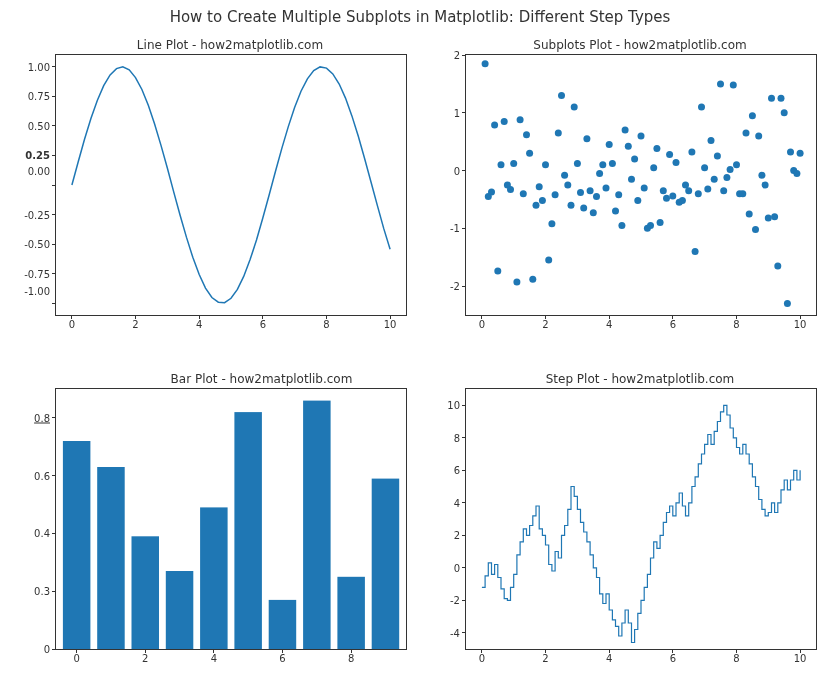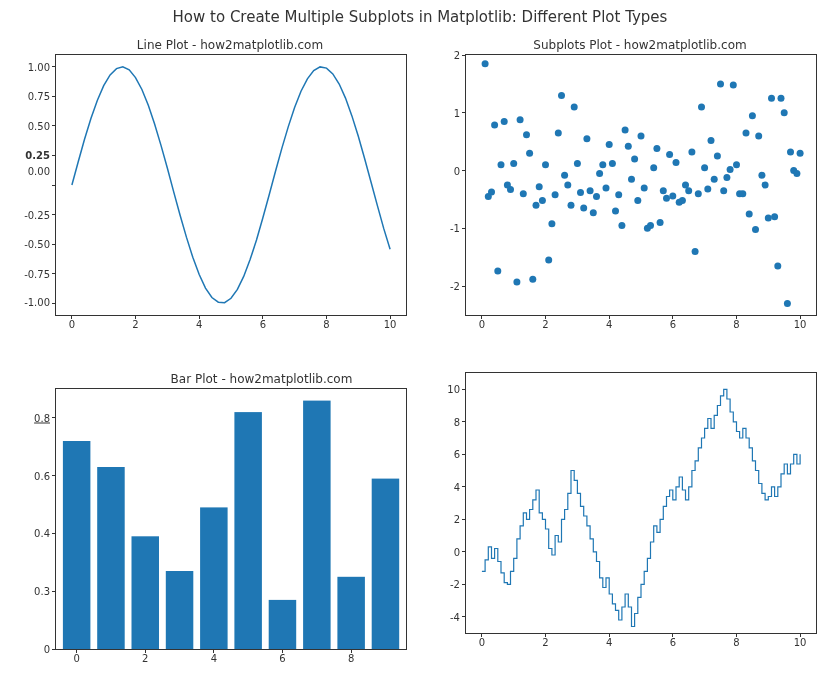--- a/index.html
+++ b/index.html
@@ -61,30 +61,30 @@
     width: 1px;
     height: 4px;
     background: #333;
     bottom: -4px;
   }
   svg { display: block; }
 </style>
 </head>
 <body>
 
-<div class="suptitle">How to Create Multiple Subplots in Matplotlib: Different Plot Types</div>
+<div class="suptitle">How to Create Multiple Subplots in Matplotlib: Different Step Types</div>
 
 <div class="subplot" style="left:55px; top:38px; width:350px;">
   <div class="subplot-title">Line Plot - how2matplotlib.com</div>
   <div class="axes" style="width:350px; height:260px;">
     <svg id="svg-line" width="350" height="260">
         <path d="M15.9 130.0 L22.3 106.5 L28.6 84.0 L35.0 63.2 L41.4 45.3 L47.7 30.6 L54.1 19.9 L60.5 13.6 L66.8 11.8 L73.2 14.9 L79.5 22.6 L85.9 34.5 L92.3 50.2 L98.6 69.0 L105.0 90.4 L111.4 113.3 L117.7 136.9 L124.1 160.3 L130.5 182.4 L136.8 202.3 L143.2 219.5 L149.5 233.1 L155.9 242.5 L162.3 247.2 L168.6 247.7 L175.0 243.3 L181.4 234.4 L187.7 221.4 L194.1 204.6 L200.5 185.0 L206.8 163.0 L213.2 139.8 L219.5 116.2 L225.9 93.1 L232.3 71.6 L238.6 52.4 L245.0 36.2 L251.4 23.8 L257.7 15.6 L264.1 11.9 L270.5 13.1 L276.8 18.9 L283.2 29.0 L289.5 43.1 L295.9 60.9 L302.3 81.3 L308.6 103.5 L315.0 127.0 L321.4 150.6 L327.7 173.4 L334.1 194.3 " stroke="#1f77b4" fill="none" stroke-width="1.5"></path>
       </svg>
     <div id="yticks-0" style="position:absolute; left:0; top:0; width:0; height:100%;">
-        <div class="tick-label-y" style="top: 247px; left: -46px; text-align: right;">-1.00</div>
+        <div class="tick-label-y" style="top: 236px; left: -46px; text-align: right;">-1.00</div>
         <div class="tick-mark-y" style="top: 247.682px;"></div>
         <div class="tick-label-y" style="top: 218.636px; left: -46px;">-0.75</div>
         <div class="tick-mark-y" style="top: 218.136px;"></div>
         <div class="tick-label-y" style="top: 189.091px; left: -46px;">-0.50</div>
         <div class="tick-mark-y" style="top: 188.591px;"></div>
         <div class="tick-label-y" style="top: 159.545px; left: -46px;">-0.25</div>
         <div class="tick-mark-y" style="top: 159.045px;"></div>
         <div class="tick-label-y" style="top: 116px; left: -46px;">0.00</div>
         <div class="tick-mark-y" style="top: 129.5px;"></div>
         <div class="tick-label-y" style="top: 100.455px; left: -46px; font-weight: bold;">0.25</div>
@@ -283,20 +283,21 @@
       </div>
   <div class="tick-mark-x" style="left: 20.0882px;"></div>
       <div class="tick-mark-x" style="left: 88.7157px;"></div>
       <div class="tick-mark-x" style="left: 157.343px;"></div>
       <div class="tick-mark-x" style="left: 225.971px;"></div>
       <div class="tick-mark-x" style="left: 294.598px;"></div>
     </div>
 </div>
 
 <div class="subplot" style="left:465px; top:372px; width:350px;">
+  <div class="subplot-title">Step Plot - how2matplotlib.com</div>
   <div class="axes" style="width:350px; height:260px;">
     <svg id="svg-step" width="350" height="260">
         <path d="M15.9 198.3 L19.1 198.3 L19.1 186.9 L22.3 186.9 L22.3 173.9 L25.5 173.9 L25.5 185.3 L28.6 185.3 L28.6 175.5 L31.8 175.5 L31.8 188.5 L35.0 188.5 L35.0 199.9 L38.2 199.9 L38.2 209.6 L41.4 209.6 L41.4 211.3 L44.5 211.3 L44.5 198.3 L47.7 198.3 L47.7 185.3 L50.9 185.3 L50.9 165.8 L54.1 165.8 L54.1 152.8 L57.3 152.8 L57.3 139.8 L60.5 139.8 L60.5 146.3 L63.6 146.3 L63.6 136.5 L66.8 136.5 L66.8 126.8 L70.0 126.8 L70.0 117.0 L73.2 117.0 L73.2 139.8 L76.4 139.8 L76.4 146.3 L79.5 146.3 L79.5 156.0 L82.7 156.0 L82.7 175.5 L85.9 175.5 L85.9 182.0 L89.1 182.0 L89.1 162.5 L92.3 162.5 L92.3 169.0 L95.5 169.0 L95.5 146.3 L98.6 146.3 L98.6 136.5 L101.8 136.5 L101.8 120.3 L105.0 120.3 L105.0 97.5 L108.2 97.5 L108.2 107.3 L111.4 107.3 L111.4 120.3 L114.5 120.3 L114.5 133.3 L117.7 133.3 L117.7 143.0 L120.9 143.0 L120.9 152.8 L124.1 152.8 L124.1 165.8 L127.3 165.8 L127.3 178.8 L130.5 178.8 L130.5 188.5 L133.6 188.5 L133.6 204.8 L136.8 204.8 L136.8 214.5 L140.0 214.5 L140.0 204.8 L143.2 204.8 L143.2 221.0 L146.4 221.0 L146.4 230.8 L149.5 230.8 L149.5 237.3 L152.7 237.3 L152.7 247.0 L155.9 247.0 L155.9 234.0 L159.1 234.0 L159.1 221.0 L162.3 221.0 L162.3 234.0 L165.5 234.0 L165.5 253.5 L168.6 253.5 L168.6 240.5 L171.8 240.5 L171.8 224.3 L175.0 224.3 L175.0 211.3 L178.2 211.3 L178.2 198.3 L181.4 198.3 L181.4 185.3 L184.5 185.3 L184.5 169.0 L187.7 169.0 L187.7 152.8 L190.9 152.8 L190.9 159.3 L194.1 159.3 L194.1 146.3 L197.3 146.3 L197.3 133.3 L200.5 133.3 L200.5 123.5 L203.6 123.5 L203.6 117.0 L206.8 117.0 L206.8 126.8 L210.0 126.8 L210.0 113.8 L213.2 113.8 L213.2 104.0 L216.4 104.0 L216.4 117.0 L219.5 117.0 L219.5 126.8 L222.7 126.8 L222.7 113.8 L225.9 113.8 L225.9 97.5 L229.1 97.5 L229.1 87.8 L232.3 87.8 L232.3 74.8 L235.5 74.8 L235.5 65.0 L238.6 65.0 L238.6 55.3 L241.8 55.3 L241.8 45.5 L245.0 45.5 L245.0 55.3 L248.2 55.3 L248.2 42.3 L251.4 42.3 L251.4 32.5 L254.5 32.5 L254.5 22.8 L257.7 22.8 L257.7 16.3 L260.9 16.3 L260.9 26.0 L264.1 26.0 L264.1 39.0 L267.3 39.0 L267.3 48.8 L270.5 48.8 L270.5 58.5 L273.6 58.5 L273.6 65.0 L276.8 65.0 L276.8 55.3 L280.0 55.3 L280.0 65.0 L283.2 65.0 L283.2 74.8 L286.4 74.8 L286.4 87.8 L289.5 87.8 L289.5 97.5 L292.7 97.5 L292.7 110.5 L295.9 110.5 L295.9 120.3 L299.1 120.3 L299.1 126.8 L302.3 126.8 L302.3 123.5 L305.5 123.5 L305.5 113.8 L308.6 113.8 L308.6 123.5 L311.8 123.5 L311.8 113.8 L315.0 113.8 L315.0 100.8 L318.2 100.8 L318.2 91.0 L321.4 91.0 L321.4 100.8 L324.5 100.8 L324.5 91.0 L327.7 91.0 L327.7 81.3 L330.9 81.3 L330.9 91.0 L334.1 91.0 L334.1 81.3 " stroke="#1f77b4" fill="none" stroke-width="1.2"></path>
       </svg>
     <div id="yticks-3" style="position:absolute; left:0; top:0; width:0; height:100%;">
         <div class="tick-label-y" style="top: 243.75px; left: -46px;">-4</div>
         <div class="tick-mark-y" style="top: 243.25px;"></div>
         <div class="tick-label-y" style="top: 211.25px; left: -46px;">-2</div>
         <div class="tick-mark-y" style="top: 210.75px;"></div>
         <div class="tick-label-y" style="top: 178.75px; left: -46px;">0</div>

